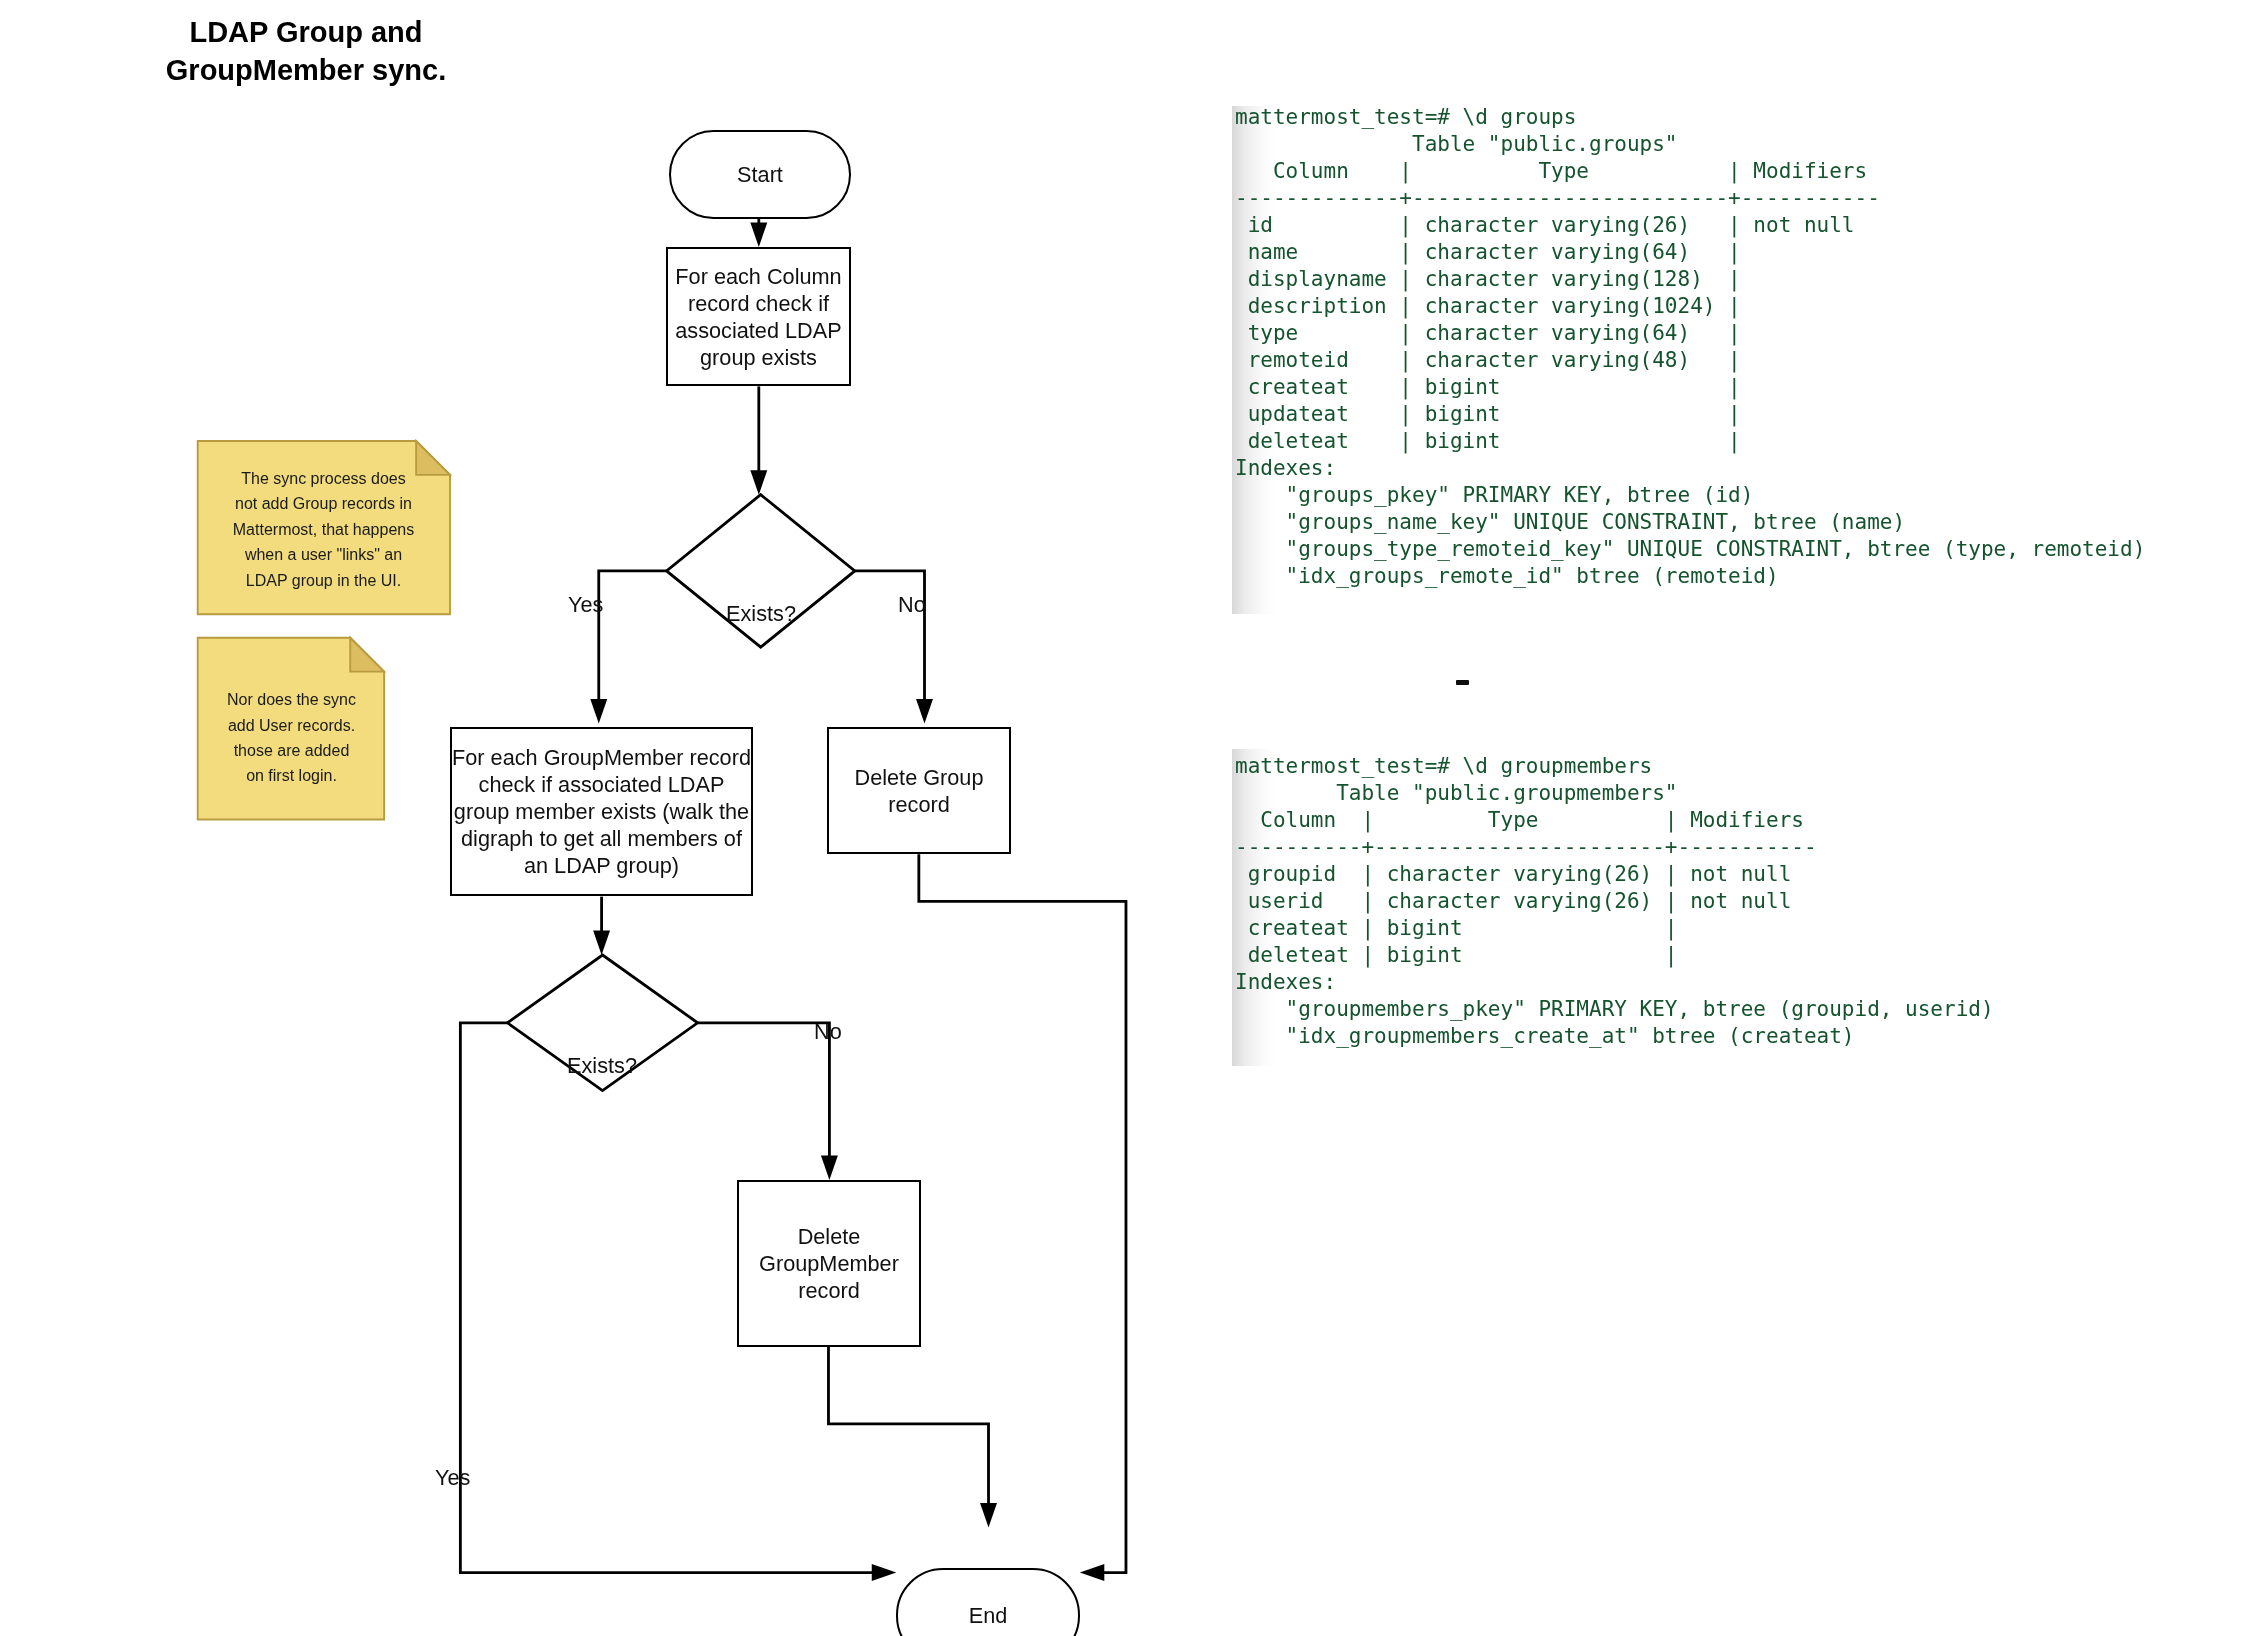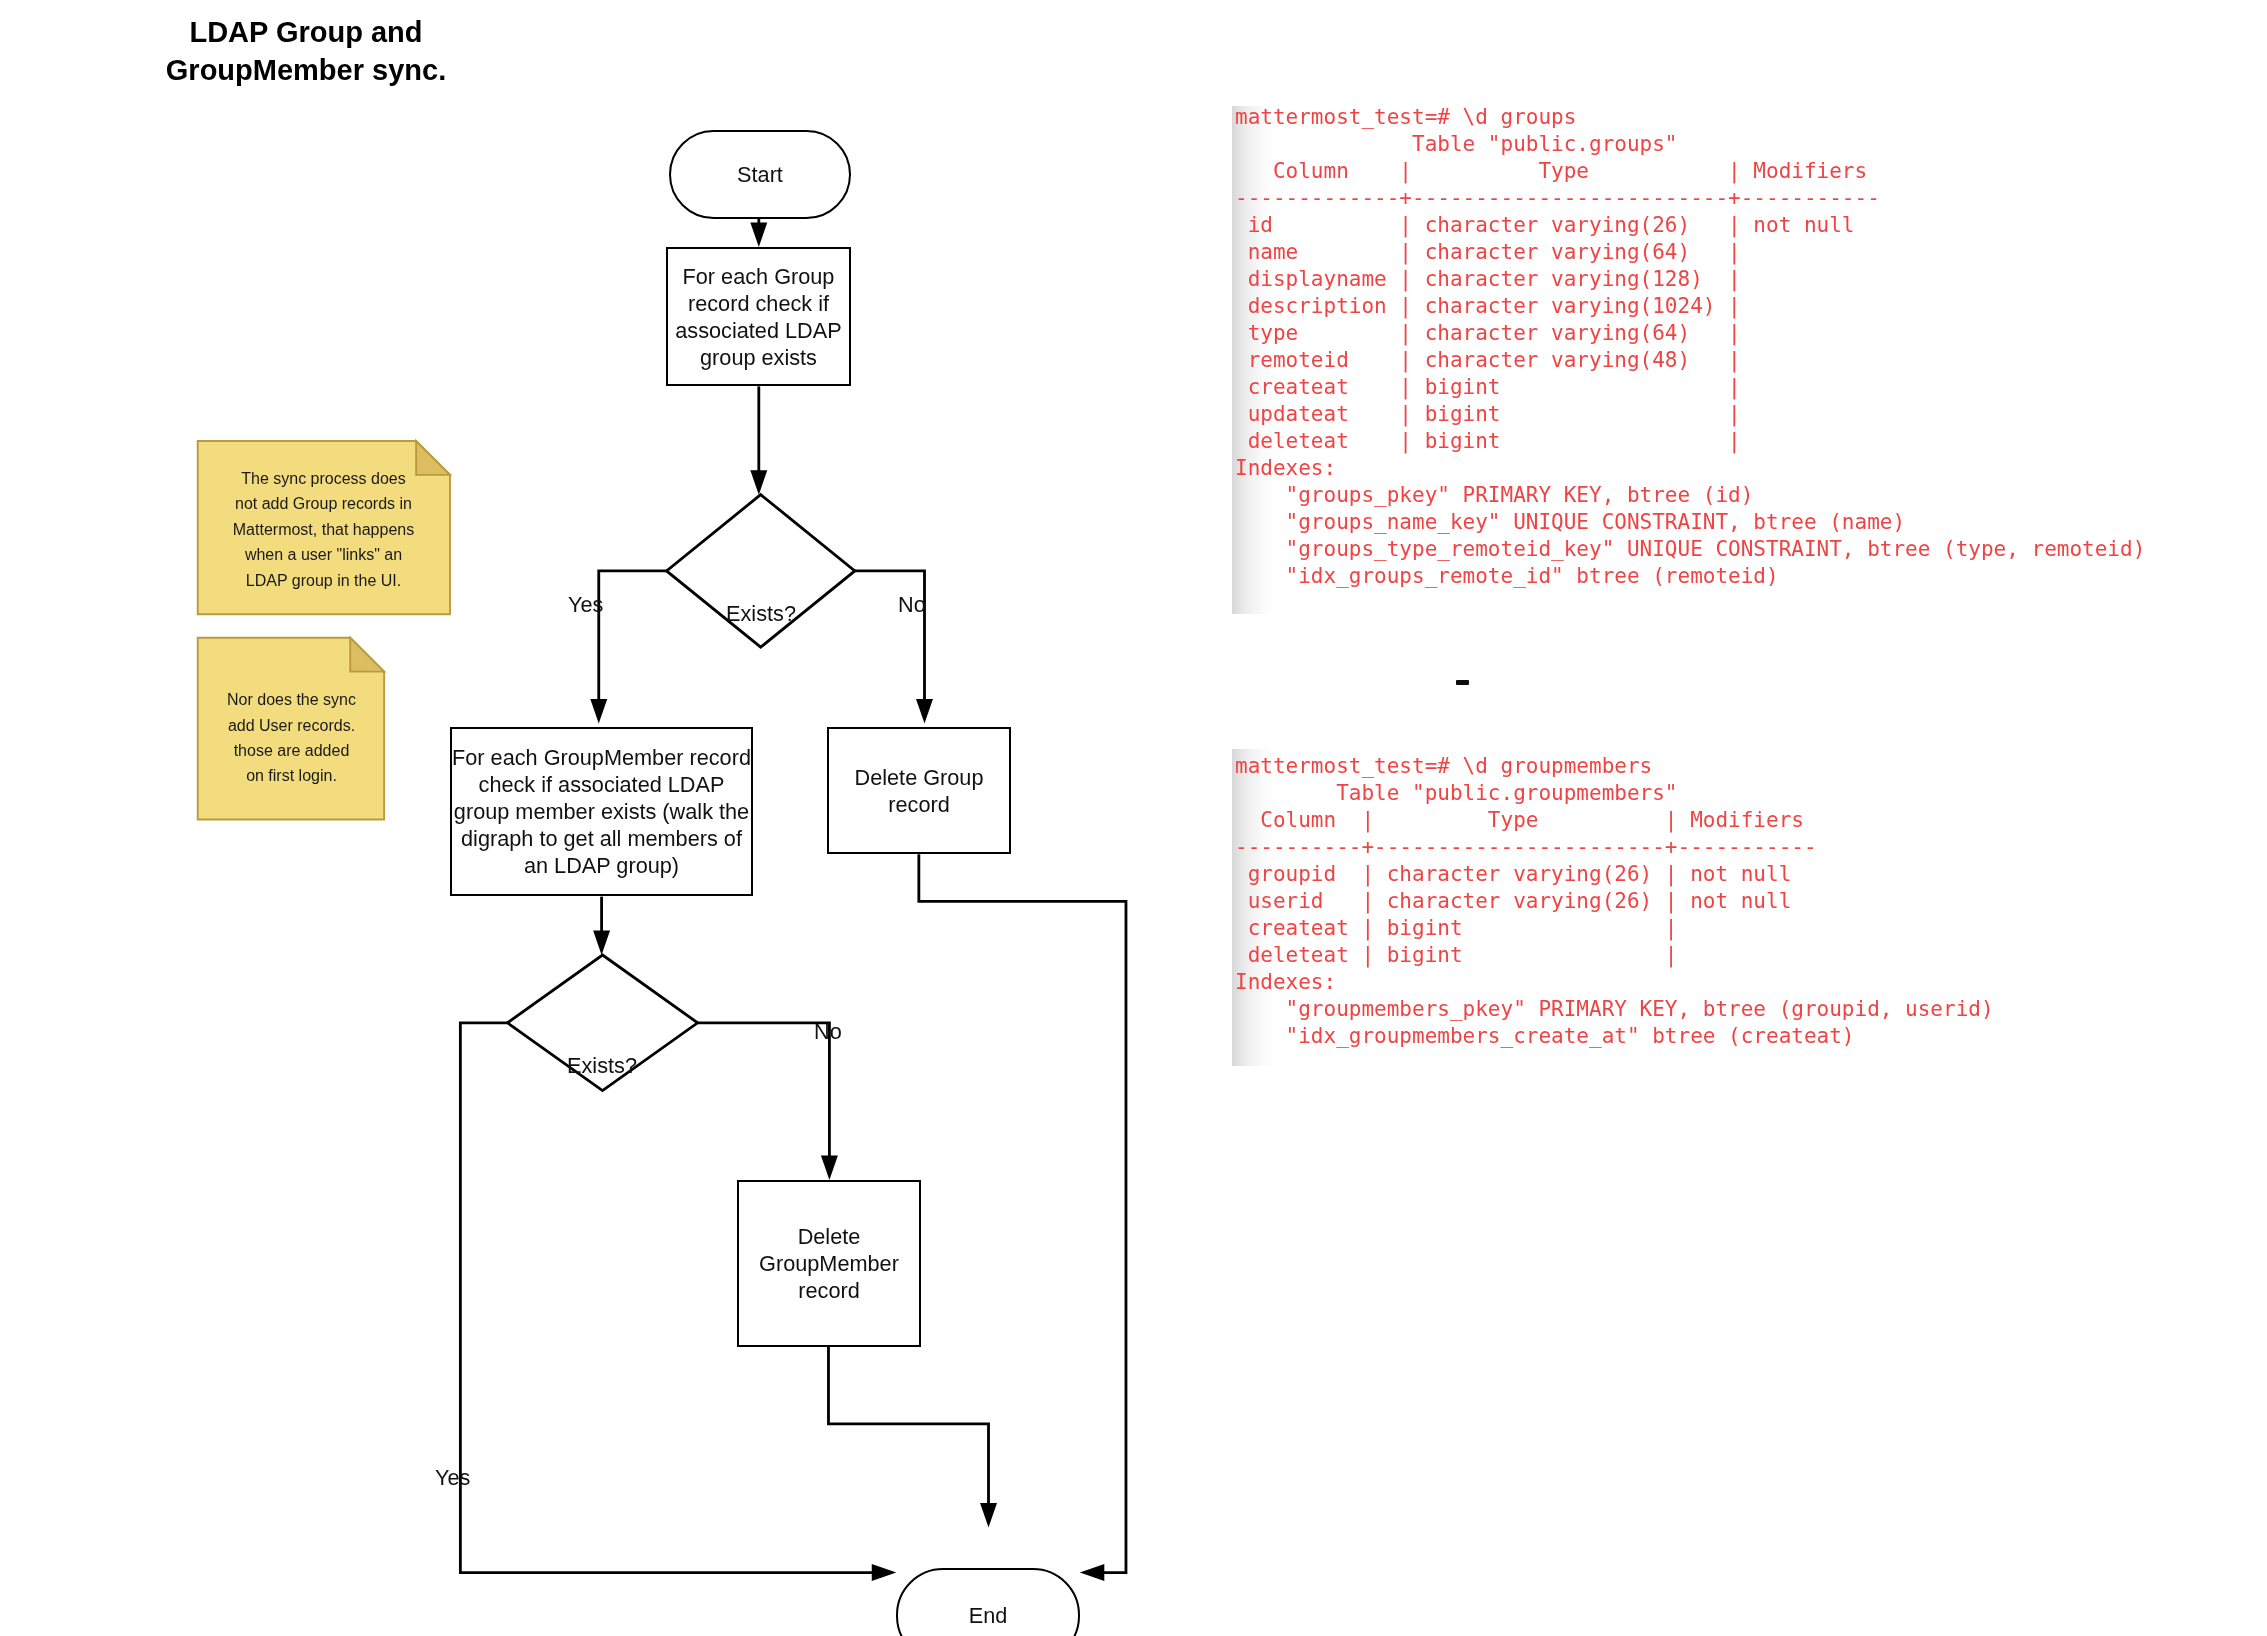--- a/index.html
+++ b/index.html
@@ -43,21 +43,21 @@
     position:absolute;z-index:3;
     display:flex;align-items:center;justify-content:center;
     text-align:center;font-size:16px;line-height:25.4px;
     white-space:pre-line;color:#1a1a1a;
   }
   .terminal{
     position:absolute;z-index:2;
     font-family:"DejaVu Sans Mono", monospace;
     font-size:21px;line-height:27px;
     white-space:pre;margin:0;
-    color:#ef4444;
+    color:#14532d;
   }
   .terminal-bg{
     position:absolute;z-index:1;
     background:linear-gradient(90deg,#d7d7d7 0px,#ececec 13px,#fbfbfb 32px,#ffffff 45px);
   }
   #cursor-dash{
     position:absolute;left:1456px;top:680px;z-index:2;
     width:13px;height:4.7px;background:#0d0d0d;border-radius:0.9px;
   }
 </style>
@@ -99,21 +99,21 @@
       <polygon points="210,677 372,677 408,713 408,870 210,870" fill="#F2DC7E"></polygon>
       <polygon points="372,677 408,713 372,713" fill="#DCBE60"></polygon>
     </g>
   </svg>
 
   <div id="title">LDAP Group and
 GroupMember sync.</div>
 
   <div class="node stadium" style="left:669px;top:89px;width:182px;height:89px;">Start</div>
 
-  <div class="node" style="left:666px;top:247px;width:185px;height:139px;">For each Group
+  <div class="node" style="left:666px;top:247px;width:185px;height:139px;">For each Column
 record check if
 associated LDAP
 group exists</div>
 
   <div class="diamond-label" style="left:667px;top:557px;">Exists?</div>
 
   <div class="plain-label" style="left:568px;top:592px;width:56px;">Yes</div>
 
   <div class="plain-label" style="left:898px;top:592px;width:56px;">No</div>
 

